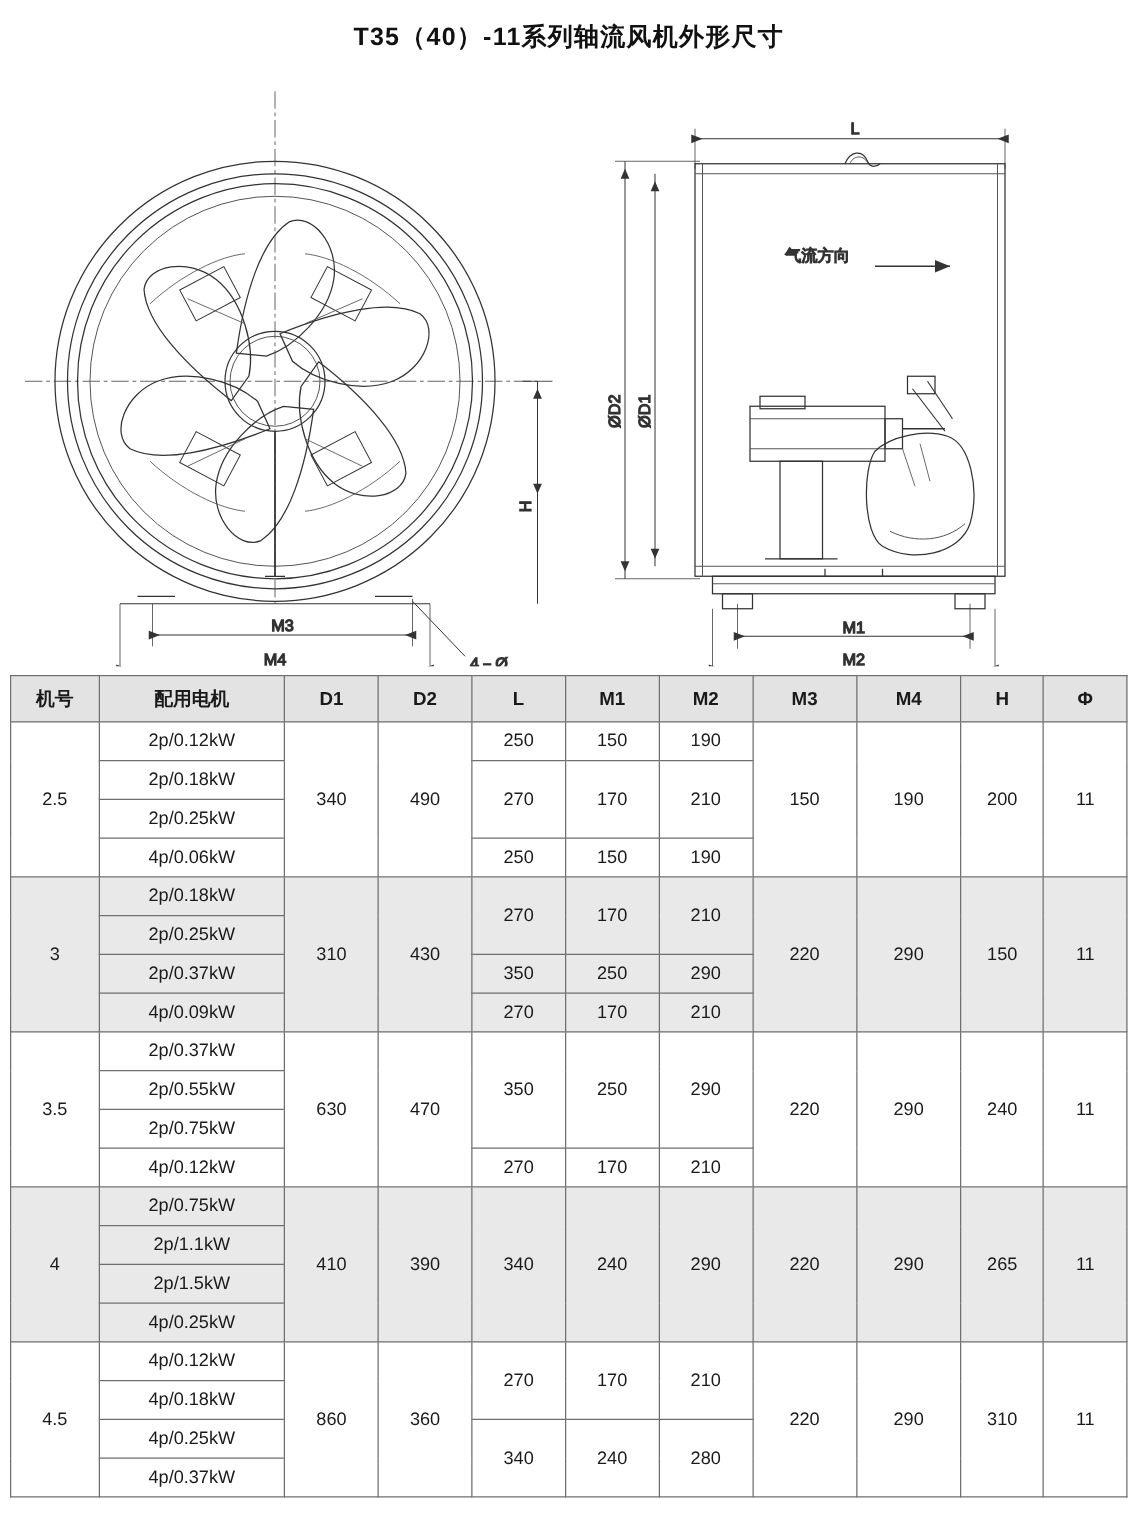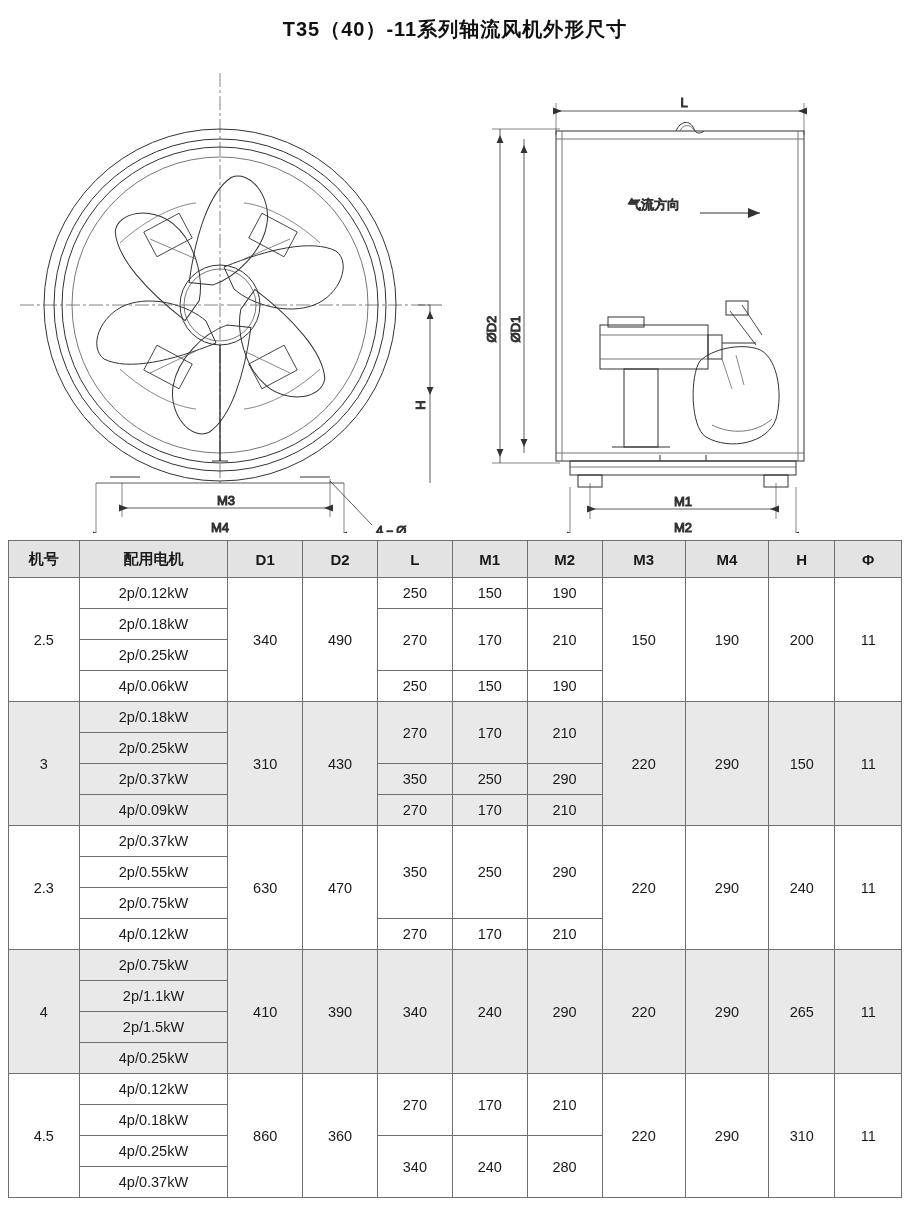--- a/index.html
+++ b/index.html
@@ -305,21 +305,21 @@
           <td class="c-m1" rowspan="1">250</td>
           <td class="c-m2" rowspan="1">290</td>
         </tr>
         <tr class="shaded">
           <td class="c-motor">4p/0.09kW</td>
           <td class="c-l" rowspan="1">270</td>
           <td class="c-m1" rowspan="1">170</td>
           <td class="c-m2" rowspan="1">210</td>
         </tr>
         <tr>
-          <td class="c-model" rowspan="4">2.3</td>
+          <td class="c-model" rowspan="4">3.5</td>
           <td class="c-motor">2p/0.37kW</td>
           <td class="c-d1" rowspan="4">630</td>
           <td class="c-d2" rowspan="4">470</td>
           <td class="c-l" rowspan="3">350</td>
           <td class="c-m1" rowspan="3">250</td>
           <td class="c-m2" rowspan="3">290</td>
           <td class="c-m3" rowspan="4">220</td>
           <td class="c-m4" rowspan="4">290</td>
           <td class="c-h" rowspan="4">240</td>
           <td class="c-phi" rowspan="4">11</td>

